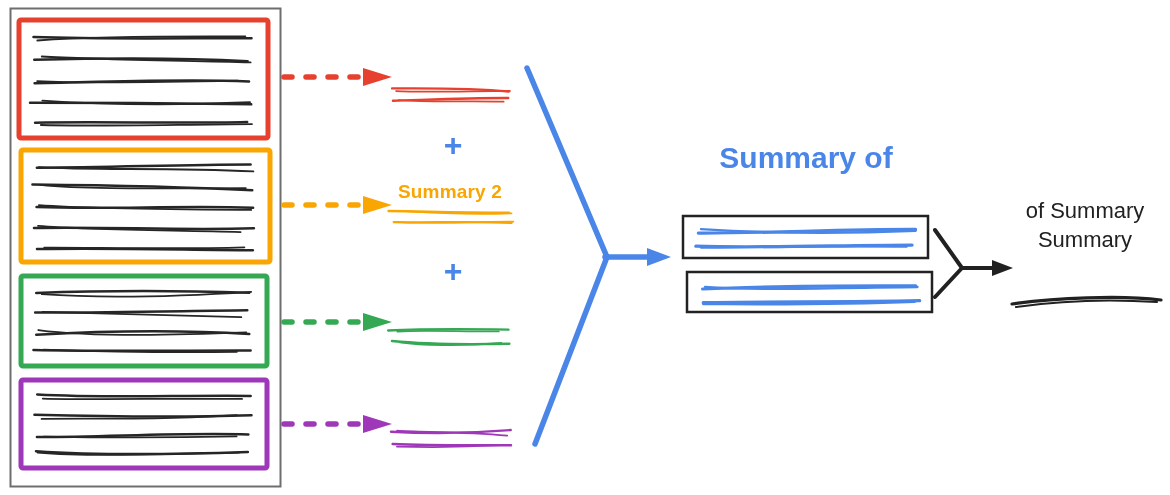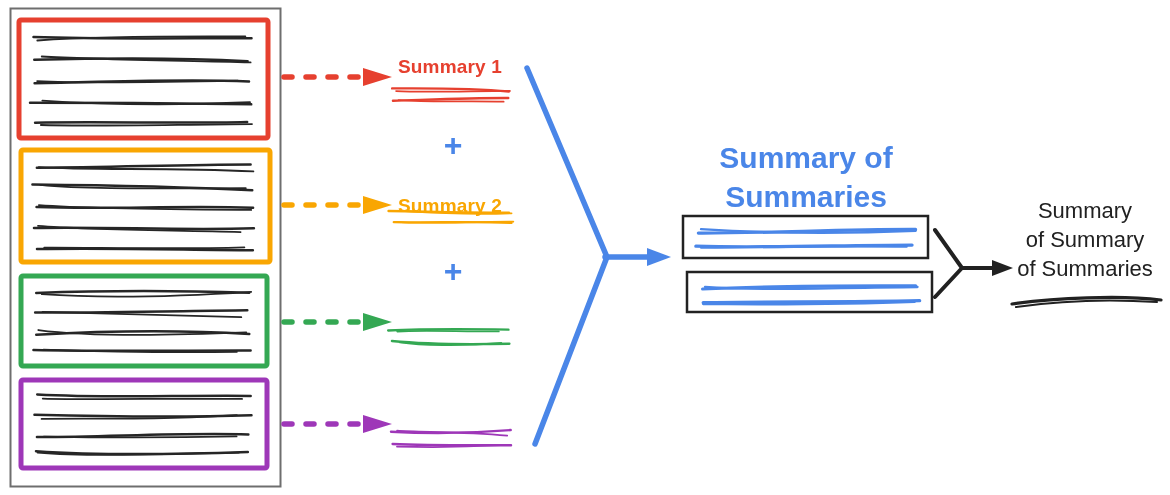--- a/index.html
+++ b/index.html
@@ -4,21 +4,21 @@
 <style>
   html,body{margin:0;padding:0;background:#fff;}
   .stage{
     position:relative;width:1170px;height:495px;overflow:hidden;background:#ffffff;
     font-family:"Liberation Sans", sans-serif;
   }
   .stage svg{position:absolute;left:0;top:0;}
   .lbl{position:absolute;text-align:center;white-space:nowrap;}
   .sum-lbl{width:126px;left:387px;font-size:19px;font-weight:600;letter-spacing:.2px;}
   #sum1{top:56px;color:var(--red);}
-  #sum2{top:195px;color:var(--orange);text-align:center;}
+  #sum2{top:181px;color:var(--orange);text-align:center;}
   #sum3{top:301px;color:var(--green);}
   #sum4{top:403px;color:var(--purple);}
   .plus{width:40px;left:433px;font-size:32px;font-weight:700;color:var(--blue);line-height:34px;}
   #plus1{top:128px;}
   #plus2{top:254px;}
   .sos-title{left:681px;top:138px;width:250px;font-size:30px;font-weight:700;color:var(--blue);line-height:39px;}
   .final-lbl{left:1005px;top:196px;width:160px;font-size:22px;font-weight:500;color:var(--ink);line-height:29px;}
 </style>
 </head>
 <body>
@@ -105,30 +105,27 @@
       <path d="M 917.5183391571045 287.02042148113253 C 830.6 287.55523045659066, 755 291.13612418174745, 705.0343608856201 286.9459664821625" stroke="#4A86E8" stroke-width="2.304" fill="none" stroke-linecap="round"></path>
       <path d="M 703.1904091835022 302.6522595882416 C 772.28 301.3220317363739, 843.56 302.46244978904724, 919.7128319740295 300.72089743614197" stroke="#4A86E8" stroke-width="3.2" fill="none" stroke-linecap="round"></path>
       <path d="M 914.7651329040527 301.7479394435883 C 830.6 305.1364876806736, 755 304.1780370950699, 703.1362581253052 304.0808923356235" stroke="#4A86E8" stroke-width="2.304" fill="none" stroke-linecap="round"></path>
       <path d="M 935 230 L 962 268 L 935 297" stroke="#212121" stroke-width="4" fill="none" stroke-linecap="round" stroke-linejoin="round"></path>
       <line x1="962" y1="268" x2="994" y2="268" stroke="#212121" stroke-width="4" stroke-linecap="round"></line>
       <polygon points="992,260 992,276 1013,268" fill="#212121"></polygon>
       <path d="M 1012 304 C 1055 298, 1120 295, 1161 300" stroke="#212121" stroke-width="3.2" fill="none" stroke-linecap="round"></path>
       <path d="M 1157 302 C 1110 299, 1058 301, 1016 307" stroke="#212121" stroke-width="2.1" fill="none" stroke-linecap="round"></path>
     </svg>
 
-  <div class="lbl sum-lbl" id="sum1">Summary 1</div>
   <div class="lbl sum-lbl" id="sum2">Summary 2</div>
 
   <div class="lbl plus" id="plus1">+</div>
   <div class="lbl plus" id="plus2">+</div>
 
   <div class="lbl sos-title">
     <div>Summary of</div>
-    <div>Summaries</div>
   </div>
 
   <div class="lbl final-lbl">
+    <div>of Summary</div>
     <div>Summary</div>
-    <div>of Summary</div>
-    <div>of Summaries</div>
   </div>
 
 </div>
 
 </body></html>

